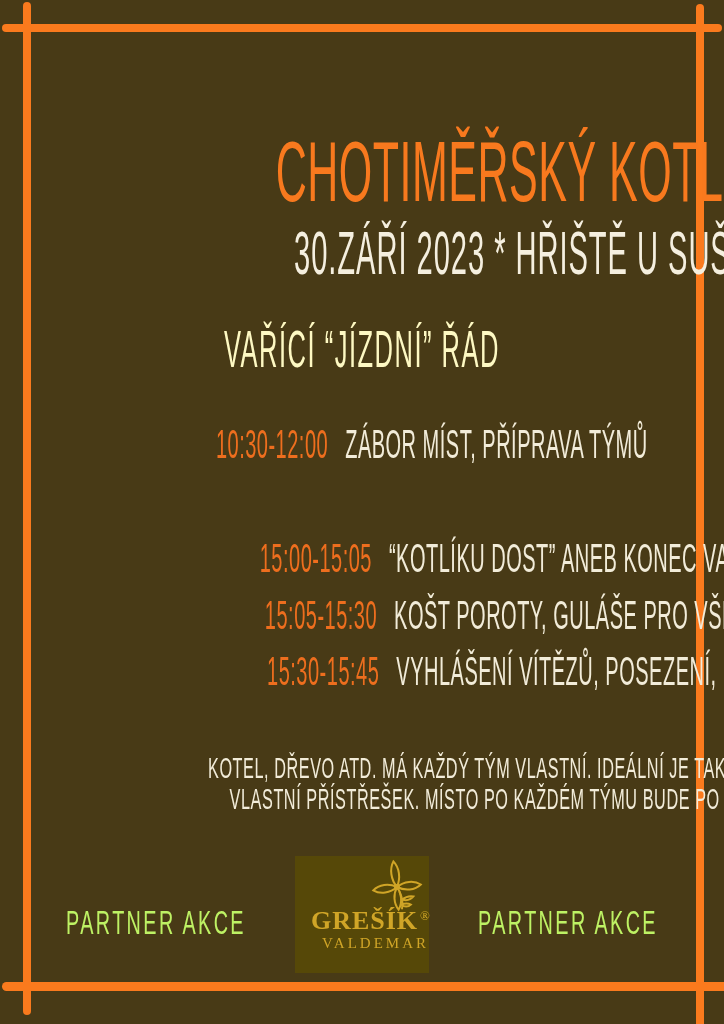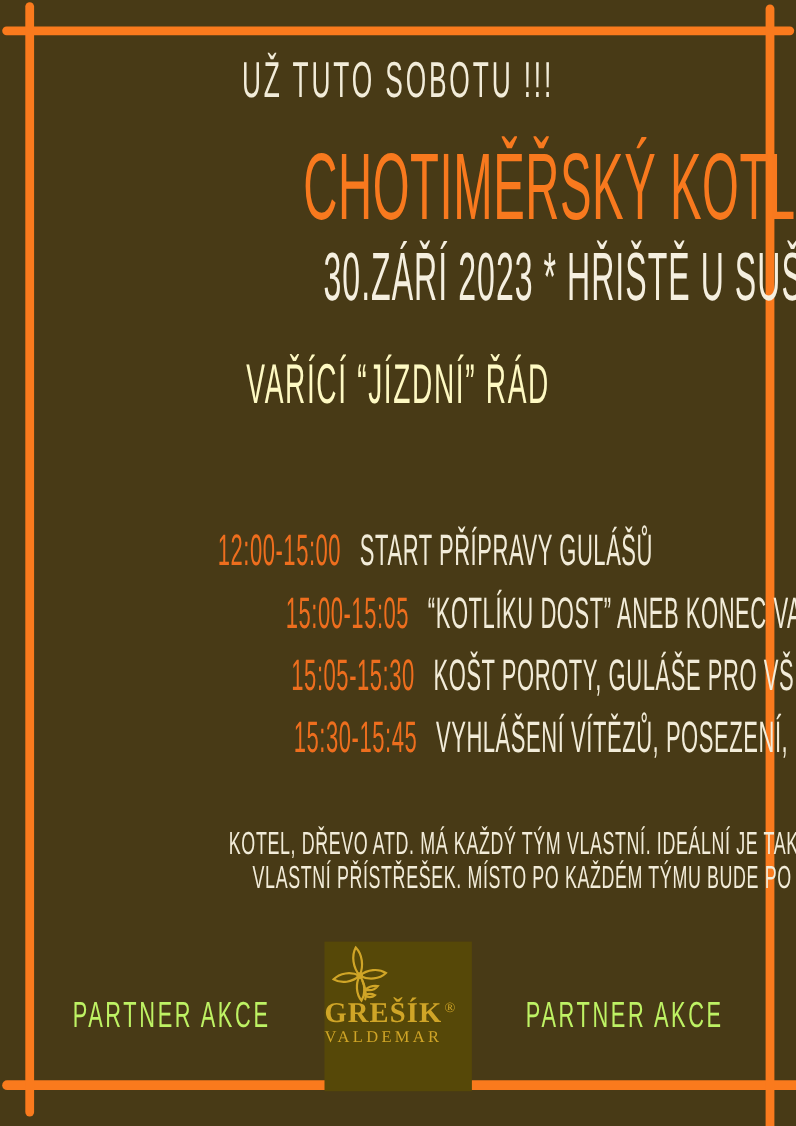--- a/index.html
+++ b/index.html
@@ -56,23 +56,23 @@
     position: absolute; top: 923px; transform: translate(-50%, -50%);
     color: #bef264; font-size: 33px; letter-spacing: 4px; white-space: nowrap;
   }
   .partner .narrow { transform: scaleX(0.60); }
   .partner-left  { left: 156px; }
   .partner-right { left: 568px; }
 
   
   .logo-box {
     position: absolute; left: 50%; top: 856px; transform: translateX(-50%);
-    width: 134px; height: 136px;
+    width: 134px; height: 117px;
     background: #564808;
-    display: flex; flex-direction: column; align-items: flex-start;
+    display: flex; flex-direction: column; align-items: flex-end;
     color: #d0a527;
   }
   .logo-flower { margin-top: 2px; }
   .brand-row {
     margin-top: -8px; line-height: 1;
     font-family: "Liberation Serif", serif;
     font-size: 26px; font-weight: bold; letter-spacing: 1px;
   }
   .reg { font-size: 13px; position: relative; top: -9px; left: 2px; font-weight: normal; }
   .brand-sub {
@@ -84,37 +84,34 @@
 </head>
 <body>
 
 <div class="poster">
 
   <div class="frame frame-top"></div>
   <div class="frame frame-bottom"></div>
   <div class="frame frame-left"></div>
   <div class="frame frame-right"></div>
 
-  <div class="line tagline">
-    <span class="narrow">UŽ TUTO SOBOTU !!!</span>
-  </div>
   <div class="line title">
     <span class="narrow">CHOTIMĚŘSKÝ KOTLÍK III.</span>
   </div>
   <div class="line dateline">
     <span class="narrow">30.ZÁŘÍ 2023 * HŘIŠTĚ U SUŠÁRNY</span>
   </div>
 
   <div class="line rheading">
     <span class="narrow">VAŘÍCÍ “JÍZDNÍ” ŘÁD</span>
   </div>
 
-  <div class="line srow srow-2">
+  <div class="line srow srow-1">
     <span class="narrow">
-      <span class="time">12:00-15:00</span><span class="act">START PŘÍPRAVY GULÁŠŮ</span>
+      <span class="time">10:30-12:00</span><span class="act">ZÁBOR MÍST, PŘÍPRAVA TÝMŮ</span>
     </span>
   </div>
   <div class="line srow srow-3">
     <span class="narrow">
       <span class="time">15:00-15:05</span><span class="act">“KOTLÍKU DOST” ANEB KONEC VAŘENÍ</span>
     </span>
   </div>
   <div class="line srow srow-4">
     <span class="narrow">
       <span class="time">15:05-15:30</span><span class="act">KOŠT POROTY, GULÁŠE PRO VŠECHNY</span>

